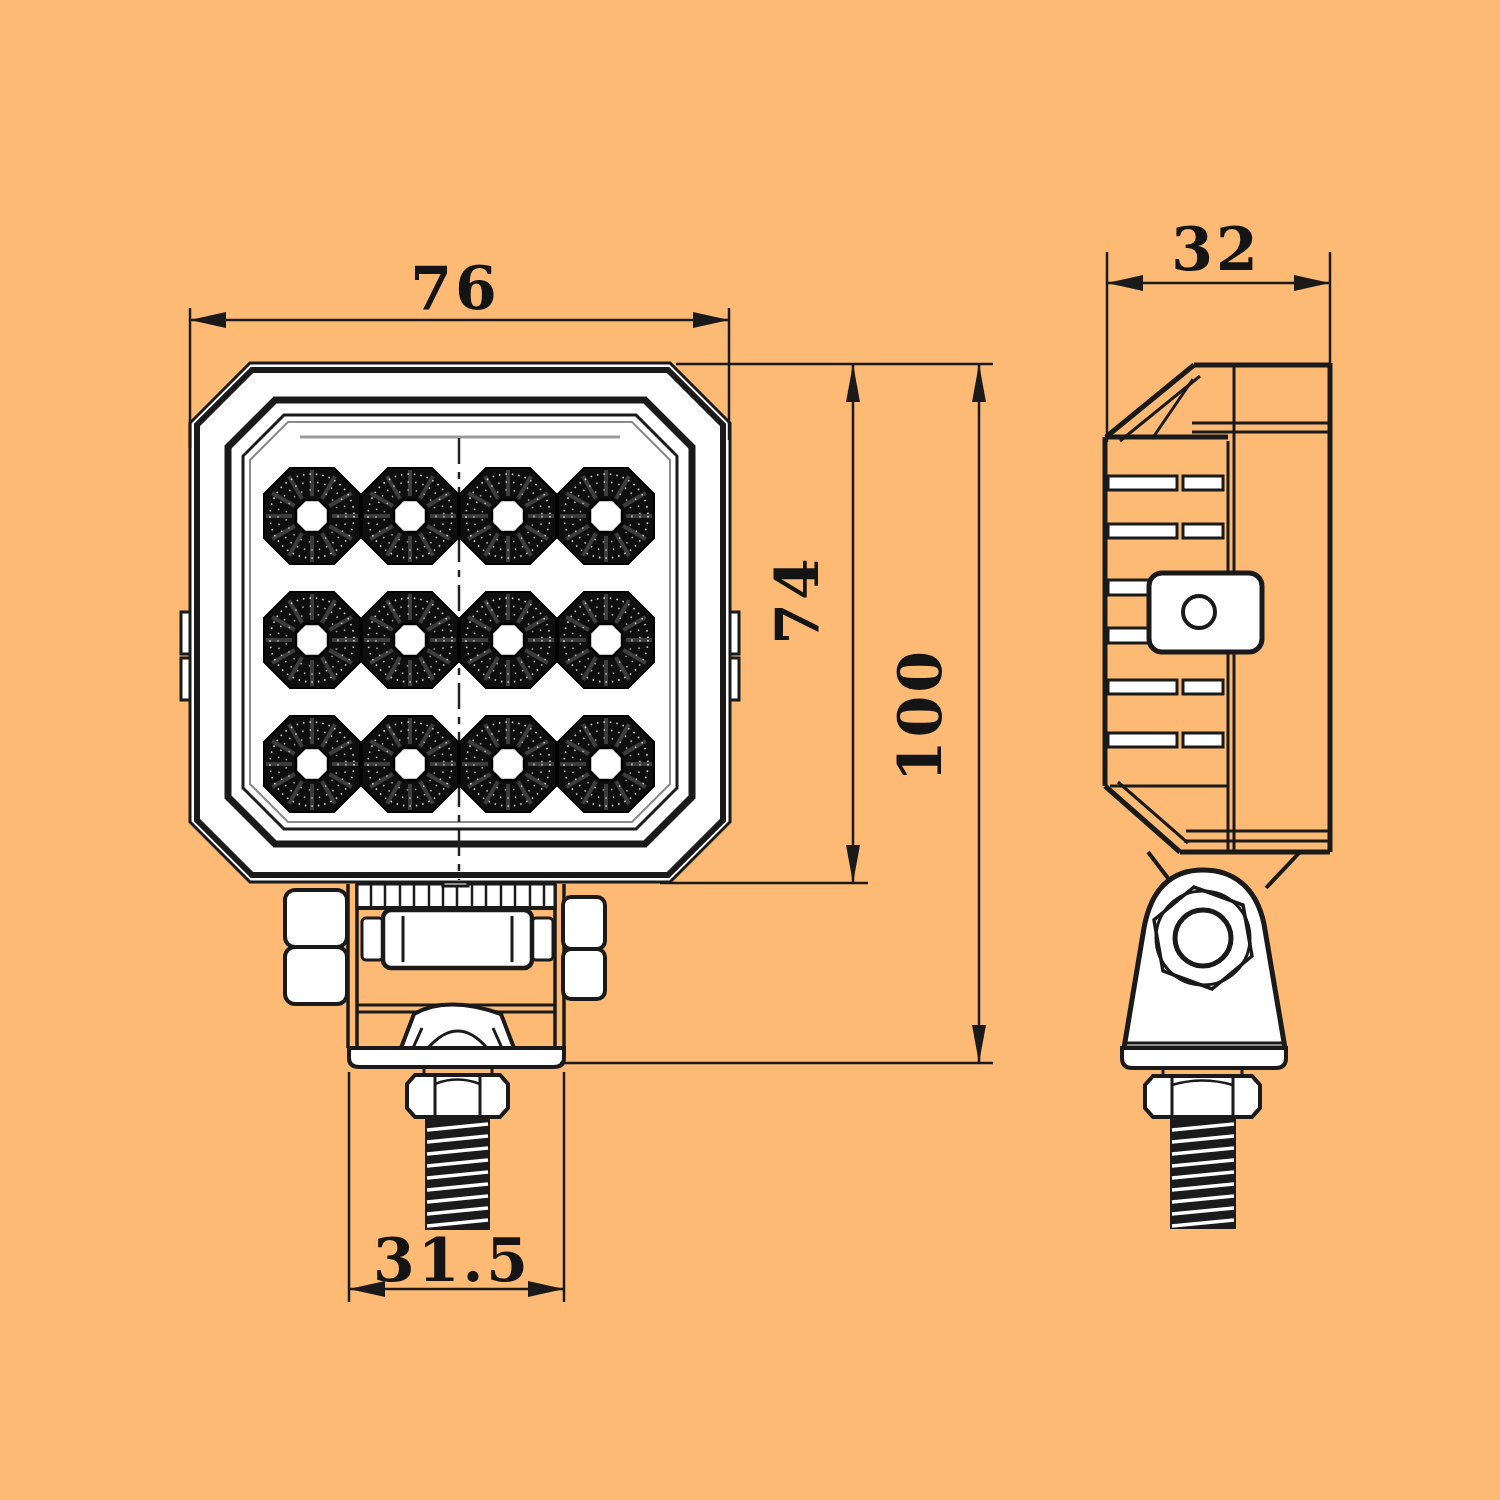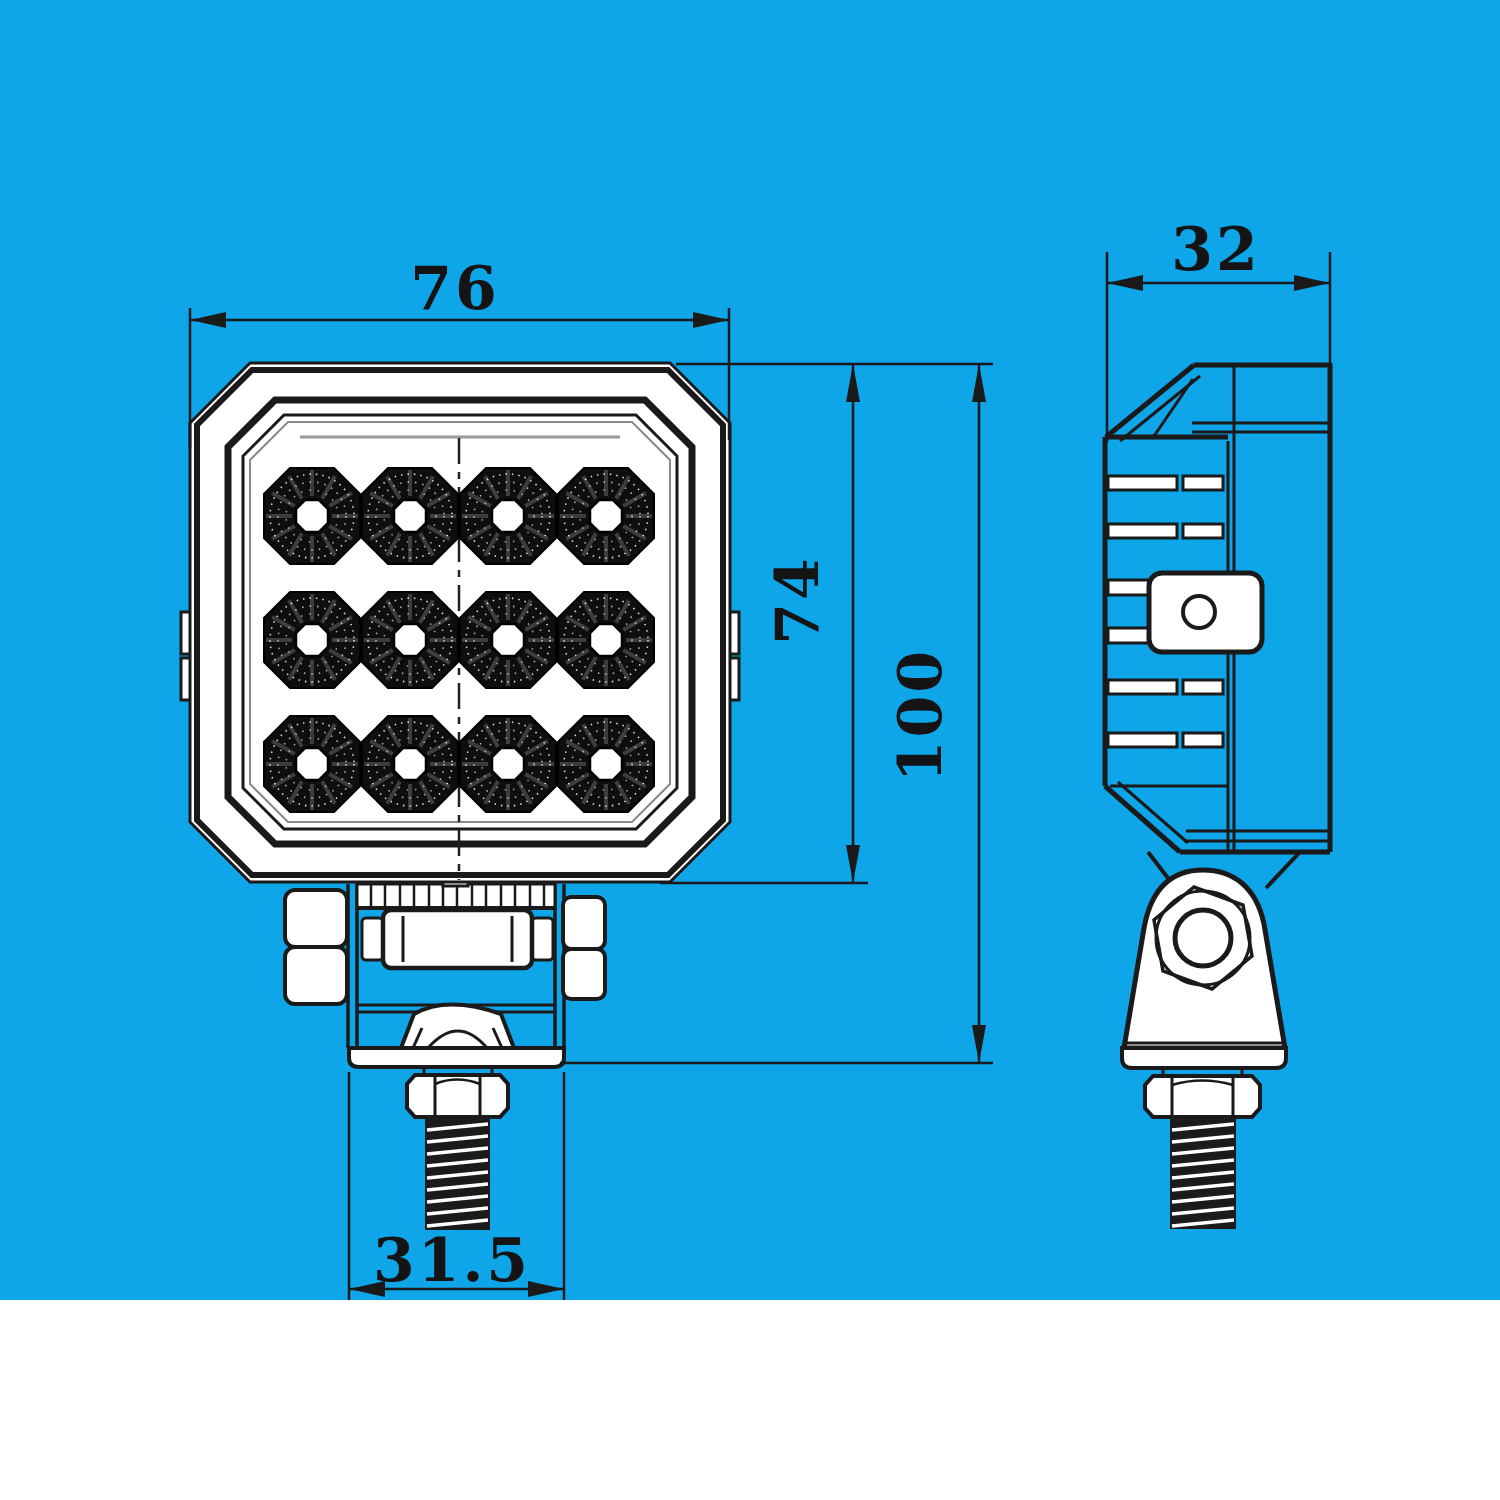--- a/index.html
+++ b/index.html
@@ -1,16 +1,16 @@
 <!DOCTYPE html>
 <html><head>
 <meta charset="utf-8">
 <style>
   html,body{margin:0;padding:0;background:#ffffff;}
-  .canvas-wrap{width:1500px;height:1300px;background:#0ea5e9;position:relative;}
+  .canvas-wrap{width:1500px;height:1500px;background:#fdba74;position:relative;}
   .dim{font-family:"DejaVu Serif", serif;font-size:60px;font-weight:bold;fill:#141414;letter-spacing:3px;}
   .ln{stroke:#1a1a1a;fill:none;}
   .lnw{stroke:#1a1a1a;fill:#ffffff;}
   .thin{stroke:#1a1a1a;}
   .arrow{fill:#1a1a1a;stroke:none;}
 </style>
 </head>
 <body>
 
 <div class="canvas-wrap">

